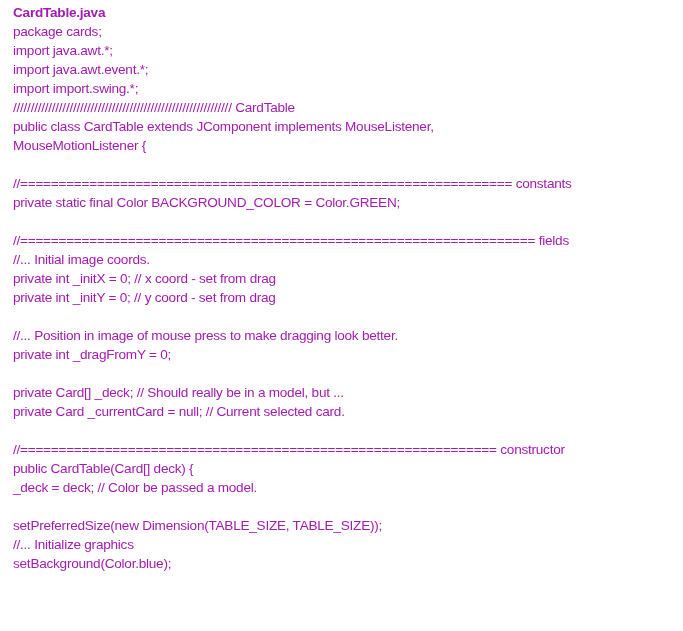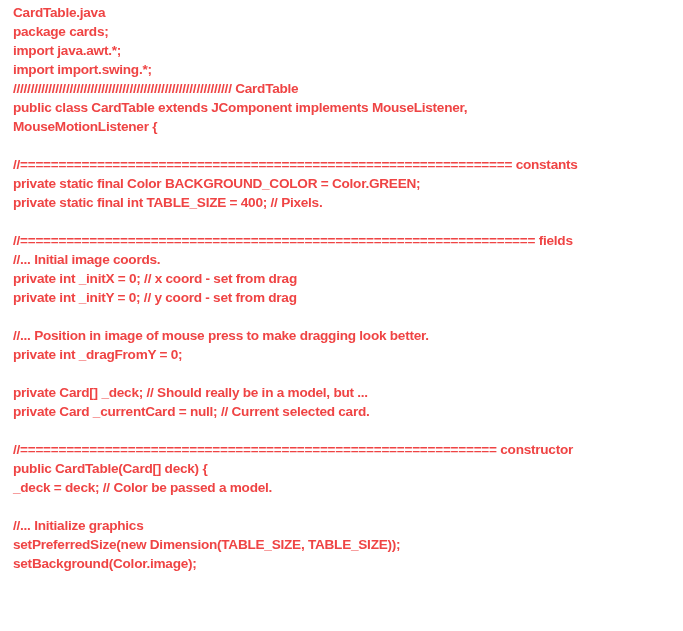--- a/index.html
+++ b/index.html
@@ -12,63 +12,62 @@
       height: 631px;
       overflow: hidden;
       position: relative;
     }
     .doc {
       position: absolute;
       left: 13px;
       top: 3px;
       font-family: "Liberation Sans", sans-serif;
       font-size: 13.6px;
-      color: #ef4444;
+      color: #a21caf;
       line-height: 19px;
       letter-spacing: -0.25px;
     }
     .line {
       white-space: pre;
       height: 19px;
-      font-weight: bold;
     }
     .title {
       font-weight: bold;
     }
     .blank {
       height: 19px;
     }
   </style>
 </head>
 <body>
 
 <div class="doc">
   <div class="line title">CardTable.java</div>
   <div class="line">package cards;</div>
   <div class="line">import java.awt.*;</div>
+  <div class="line">import java.awt.event.*;</div>
   <div class="line">import import.swing.*;</div>
   <div class="line">////////////////////////////////////////////////////////////// CardTable</div>
   <div class="line">public class CardTable extends JComponent implements MouseListener,</div>
   <div class="line">MouseMotionListener {</div>
   <div class="line blank"></div>
   <div class="line">//================================================================ constants</div>
   <div class="line">private static final Color BACKGROUND_COLOR = Color.GREEN;</div>
-  <div class="line">private static final int TABLE_SIZE = 400; // Pixels.</div>
   <div class="line blank"></div>
   <div class="line">//=================================================================== fields</div>
   <div class="line">//... Initial image coords.</div>
   <div class="line">private int _initX = 0; // x coord - set from drag</div>
   <div class="line">private int _initY = 0; // y coord - set from drag</div>
   <div class="line blank"></div>
   <div class="line">//... Position in image of mouse press to make dragging look better.</div>
   <div class="line">private int _dragFromY = 0;</div>
   <div class="line blank"></div>
   <div class="line">private Card[] _deck; // Should really be in a model, but ...</div>
   <div class="line">private Card _currentCard = null; // Current selected card.</div>
   <div class="line blank"></div>
   <div class="line">//============================================================== constructor</div>
   <div class="line">public CardTable(Card[] deck) {</div>
   <div class="line">_deck = deck; // Color be passed a model.</div>
   <div class="line blank"></div>
+  <div class="line">setPreferredSize(new Dimension(TABLE_SIZE, TABLE_SIZE));</div>
   <div class="line">//... Initialize graphics</div>
-  <div class="line">setPreferredSize(new Dimension(TABLE_SIZE, TABLE_SIZE));</div>
-  <div class="line">setBackground(Color.image);</div>
+  <div class="line">setBackground(Color.blue);</div>
 </div>
 
 </body></html>

